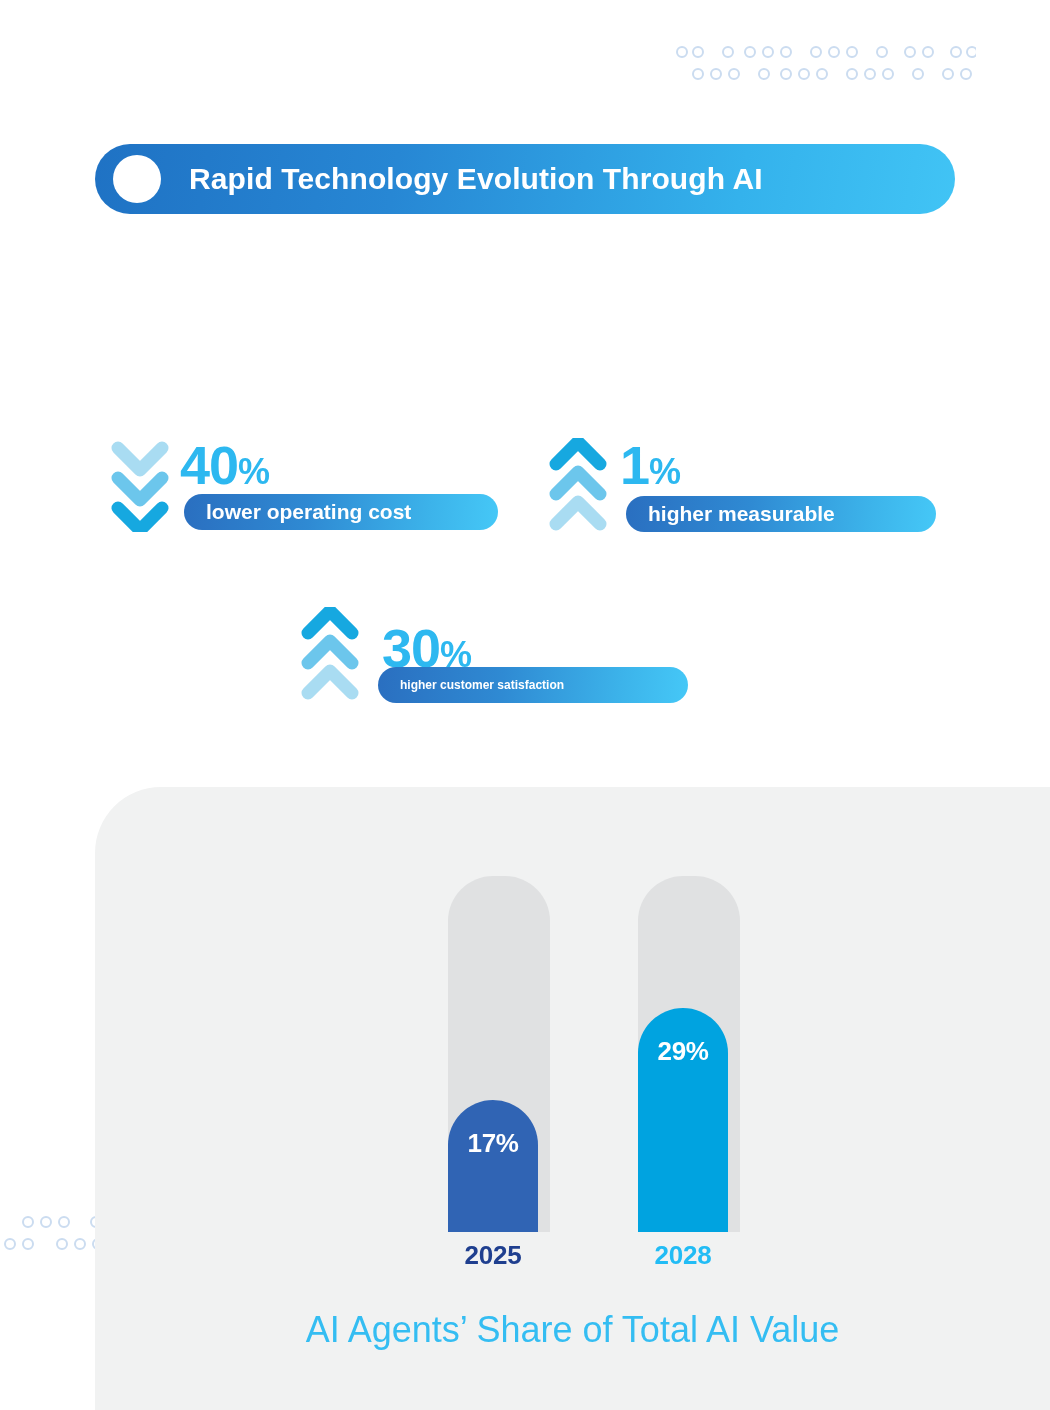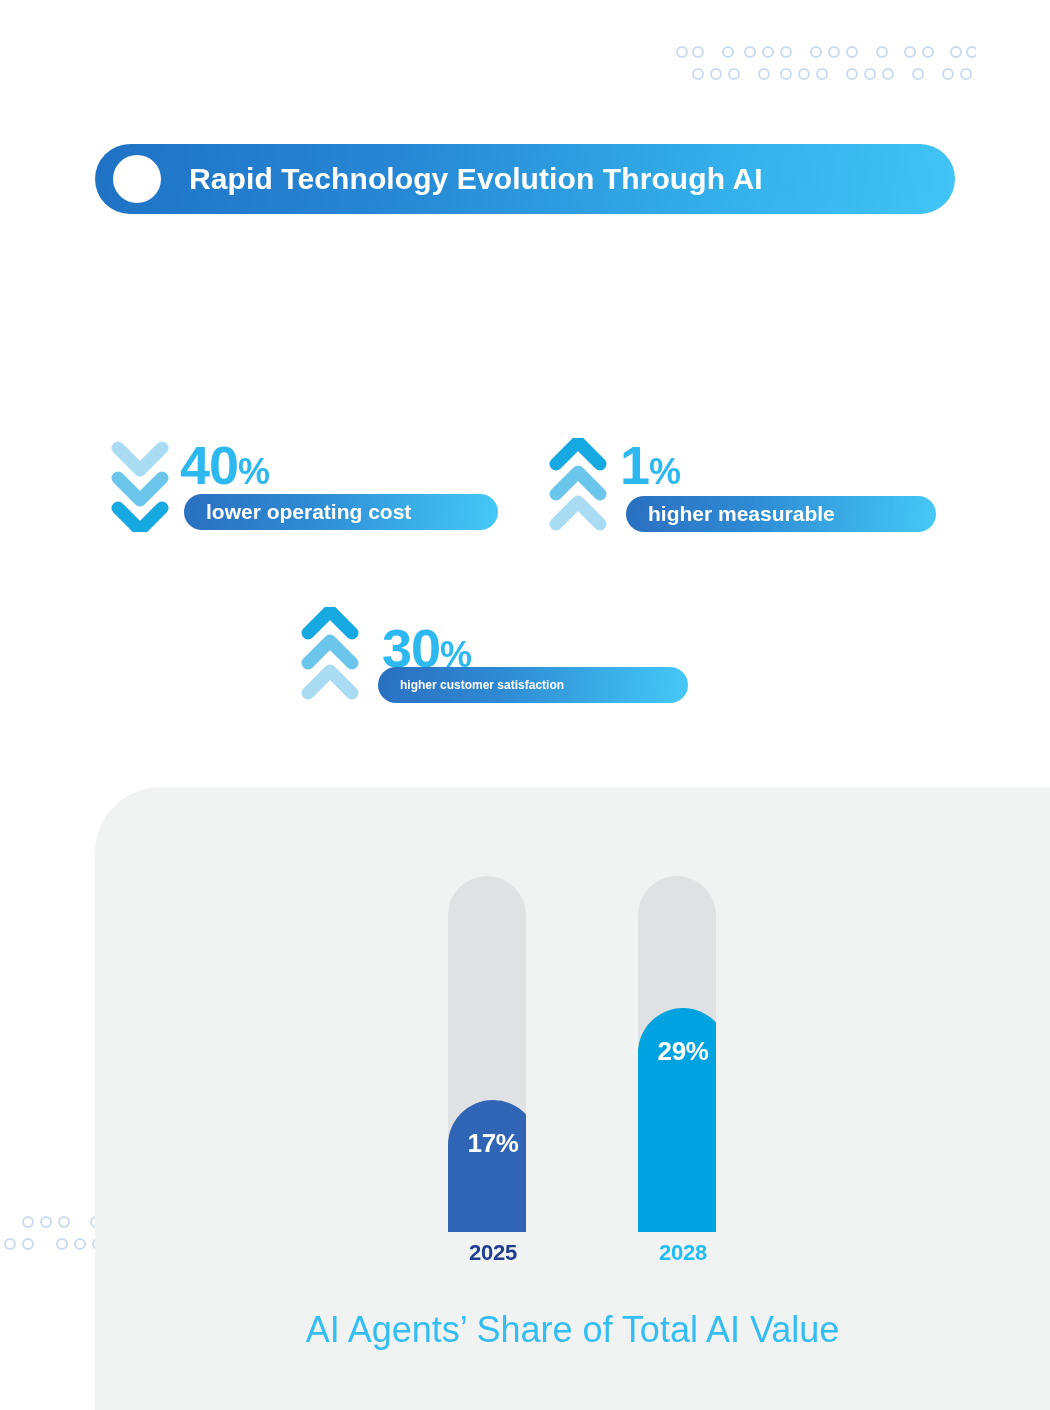--- a/index.html
+++ b/index.html
@@ -146,21 +146,21 @@
   .bar-group {
     position: absolute;
     bottom: 60px;
     width: 90px;
   }
   .bar-group.g1 { left: 8px; }
   .bar-group.g2 { left: 198px; }
 
   .bar-track {
     position: relative;
-    width: 78px;
+    width: 102px;
     height: 356px;
     background: #e0e1e2;
     border-top-left-radius: 45px;
     border-top-right-radius: 45px;
     overflow: hidden;
   }
   .bar-fill {
     position: absolute;
     left: 0;
     bottom: 0;
@@ -175,21 +175,21 @@
     color: #ffffff;
     font-size: 26px;
     font-weight: 800;
     letter-spacing: -0.4px;
   }
   .bar-label {
     position: absolute;
     top: 364px;
     width: 90px;
     text-align: center;
-    font-size: 22px;
+    font-size: 26px;
     font-weight: 800;
     letter-spacing: -0.2px;
   }
 
   .chart-caption {
     position: absolute;
     left: 0;
     top: 522px;
     width: 955px;
     text-align: center;

